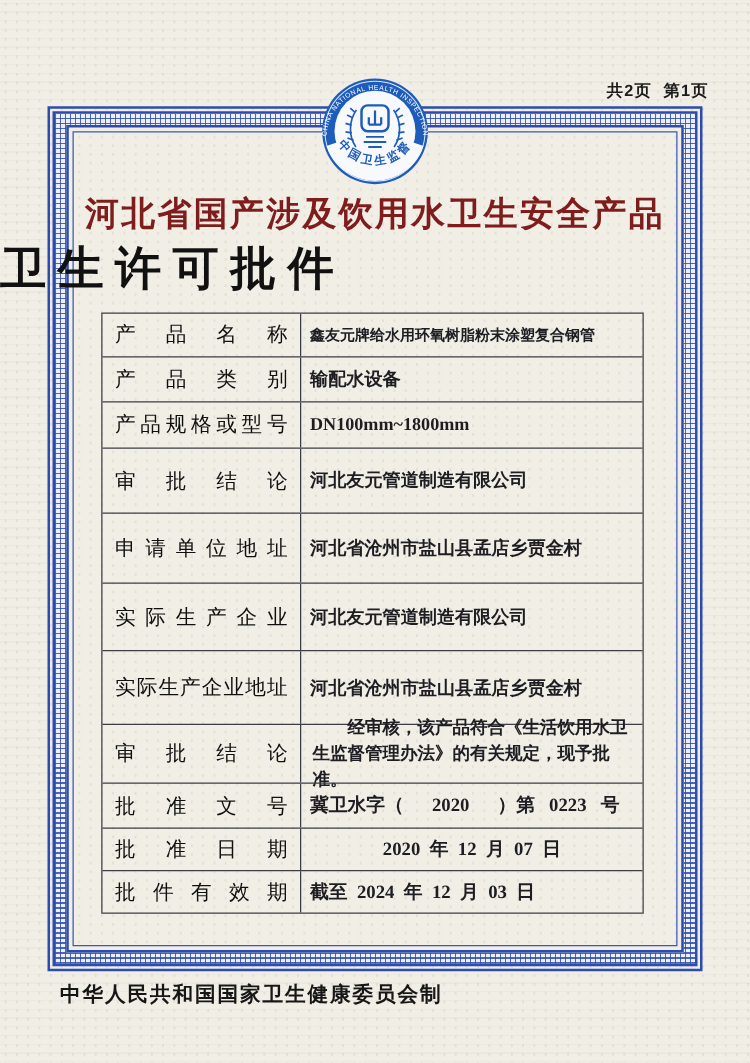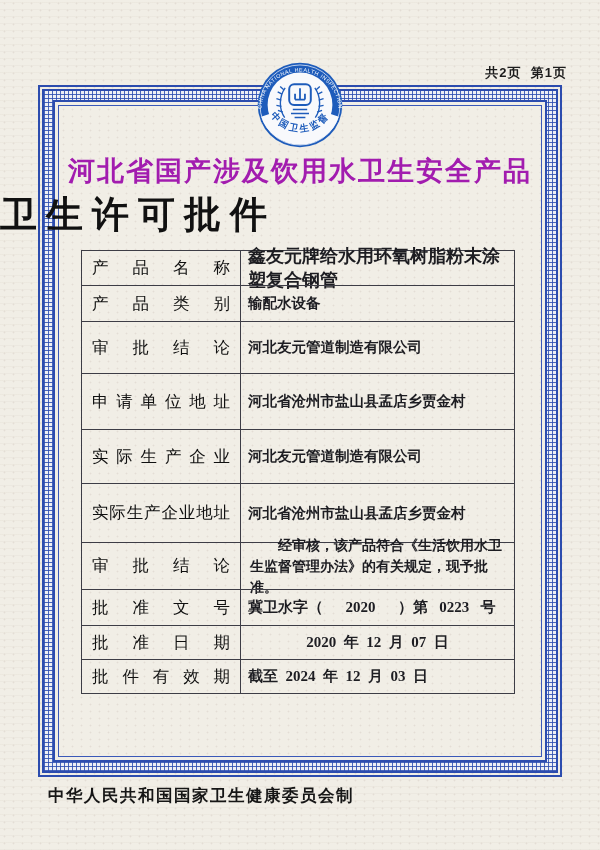--- a/index.html
+++ b/index.html
@@ -48,21 +48,21 @@
     background-image:radial-gradient(circle, rgba(172,154,142,.20) .8px, transparent 1.1px);
     background-size:9px 7px;
   }
 
   
   .seal { position:absolute; left:255px; top:60px; width:90px; height:90px; z-index:10; }
 
   
   .title-1 {
     position:absolute; left:0; right:0; top:153px; z-index:5;
-    text-align:center; font-size:27px; font-weight:bold; color:#a21caf; letter-spacing:2px;
+    text-align:center; font-size:27px; font-weight:bold; color:#7f1d1d; letter-spacing:2px;
   }
   .title-2 {
     position:absolute; left:0; right:0; top:190px; z-index:5;
     text-align:left; font-size:37px; font-weight:bold; color:#111; letter-spacing:9px;
   }
 
   
   .cert-table {
     position:absolute; left:81px; top:250px; width:434px; z-index:5;
     border:1px solid #3d3d46;
@@ -78,21 +78,21 @@
   }
   .t-label span {
     width:100%; text-align:justify; text-align-last:justify;
     font-family:"Liberation Sans", sans-serif;
     font-weight:normal; font-size:16.5px; color:#101010;
   }
   .t-value {
     flex:1; display:flex; align-items:center; padding:0 7px;
     font-weight:600; font-size:14.5px; color:#1d1d22; white-space:pre-wrap;
   }
-  .t-value.small { font-size:18px; }
+  .t-value.small { font-size:12px; }
   .v-conclusion { padding:3px 9px; }
   .v-conclusion span { display:block; text-indent:2em; line-height:1.5; font-size:14px; }
   .v-center { justify-content:center; }
   .v-num { font-size:15px; }
 
   
   .footer-maker {
     position:absolute; left:48px; top:785px;
     font-size:16.5px; font-weight:bold; color:#161616; letter-spacing:1.5px;
   }
@@ -154,20 +154,26 @@
     <div class="t-value small">鑫友元牌给水用环氧树脂粉末涂塑复合钢管</div>
   </div>
 
   <div class="t-row r2">
     <div class="t-label">
         <span>产品类别</span>
       </div>
     <div class="t-value">输配水设备</div>
   </div>
 
+  <div class="t-row r3">
+    <div class="t-label">
+        <span>产品规格或型号</span>
+      </div>
+    <div class="t-value">DN100mm~1800mm</div>
+  </div>
 
   <div class="t-row r4">
     <div class="t-label">
         <span>审批结论</span>
       </div>
     <div class="t-value">河北友元管道制造有限公司</div>
   </div>
 
   <div class="t-row r5">
     <div class="t-label">

